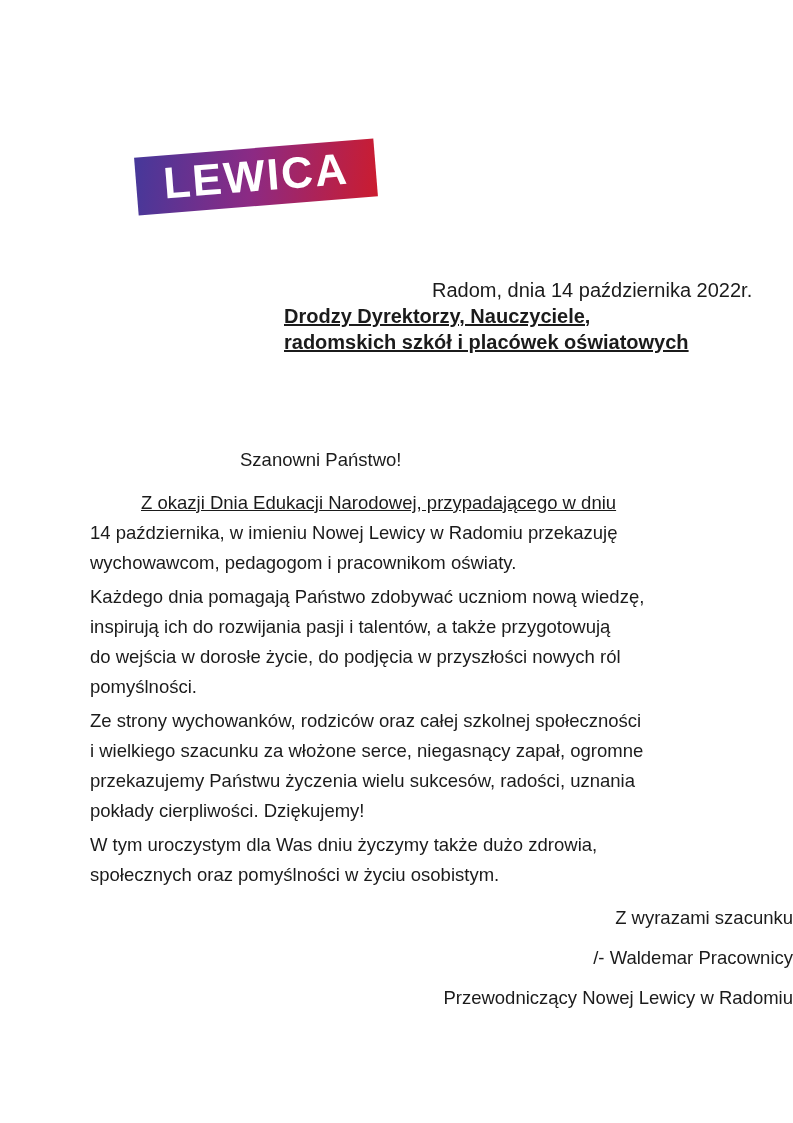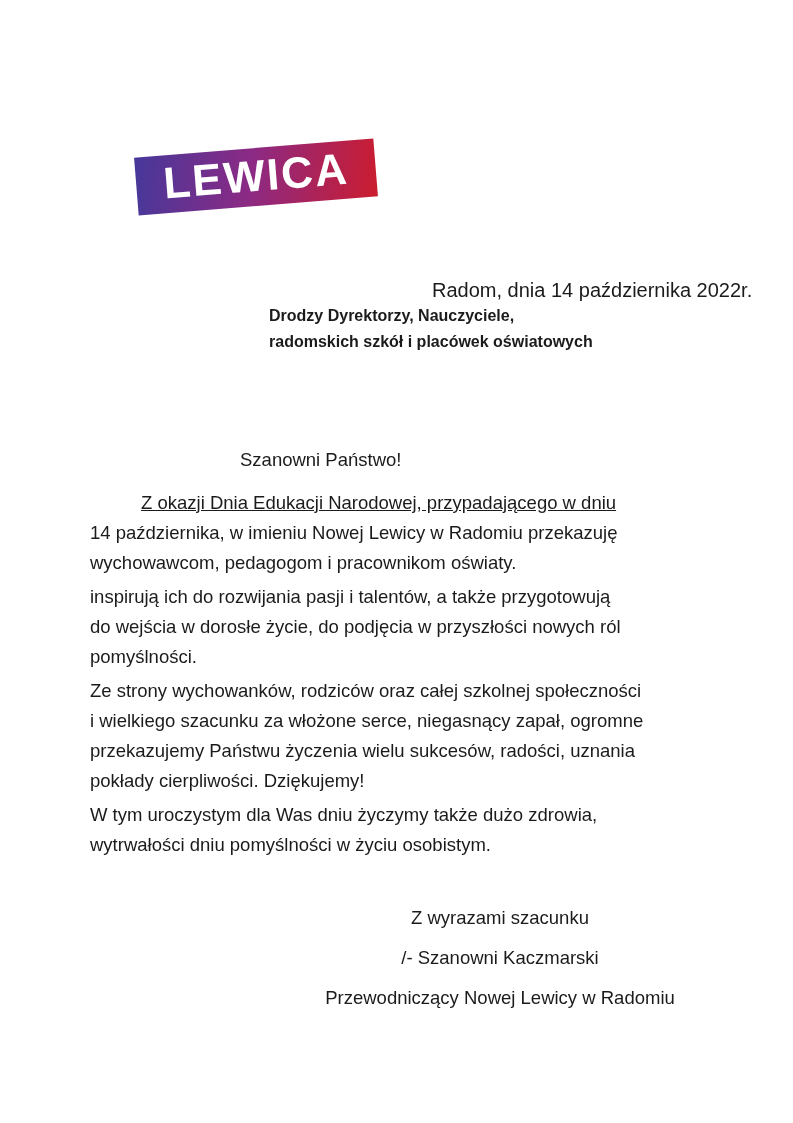--- a/index.html
+++ b/index.html
@@ -42,25 +42,26 @@
   .dateline {
     position: absolute;
     left: 432px;
     top: 270px;
     font-size: 20px;
     line-height: 22px;
     margin-top: 9px;
   }
   .recipient {
     position: absolute;
-    left: 269px;
+    left: 284px;
     top: 303px;
-    font-size: 16px;
+    font-size: 20px;
     font-weight: 700;
     line-height: 26px;
+    text-decoration: underline;
   }
   .body-text {
     position: absolute;
     left: 90px;
     top: 429px;
     width: 628px;
     font-size: 18.5px;
     line-height: 30px;
   }
   .salutation {
@@ -76,21 +77,21 @@
   }
   .line.indent {
     padding-left: 51px;
     text-decoration: underline;
   }
   .signature {
     position: absolute;
     left: 207px;
     top: 903px;
     width: 586px;
-    text-align: center;
+    text-align: right;
     font-size: 18.5px;
   }
   .signature .sig-line {
     line-height: 30px;
     margin-bottom: 10px;
   }
 </style>
 </head>
 <body>
 
@@ -110,37 +111,38 @@
   <div class="body-text">
     <div class="salutation">Szanowni Państwo!</div>
 
     <div class="para">
       <div class="line indent">Z okazji Dnia Edukacji Narodowej, przypadającego w dniu</div>
       <div class="line">14 października, w imieniu Nowej Lewicy w Radomiu przekazuję</div>
       <div class="line">wychowawcom, pedagogom i pracownikom oświaty.</div>
     </div>
 
     <div class="para">
+      <div class="line">Każdego dnia pomagają Państwo zdobywać uczniom nową wiedzę,</div>
       <div class="line">inspirują ich do rozwijania pasji i talentów, a także przygotowują</div>
       <div class="line">do wejścia w dorosłe życie, do podjęcia w przyszłości nowych ról</div>
       <div class="line">pomyślności.</div>
     </div>
 
     <div class="para">
       <div class="line">Ze strony wychowanków, rodziców oraz całej szkolnej społeczności</div>
       <div class="line">i wielkiego szacunku za włożone serce, niegasnący zapał, ogromne</div>
       <div class="line">przekazujemy Państwu życzenia wielu sukcesów, radości, uznania</div>
       <div class="line">pokłady cierpliwości. Dziękujemy!</div>
     </div>
 
     <div class="para">
       <div class="line">W tym uroczystym dla Was dniu życzymy także dużo zdrowia,</div>
-      <div class="line">wytrwałości dniu pomyślności w życiu osobistym.</div>
+      <div class="line">społecznych oraz pomyślności w życiu osobistym.</div>
     </div>
   </div>
 
   <div class="signature">
     <div class="sig-line">Z wyrazami szacunku</div>
-    <div class="sig-line">/- Szanowni Kaczmarski</div>
+    <div class="sig-line">/- Waldemar Pracownicy</div>
     <div class="sig-line">Przewodniczący Nowej Lewicy w Radomiu</div>
   </div>
 
 </div>
 
 </body></html>

